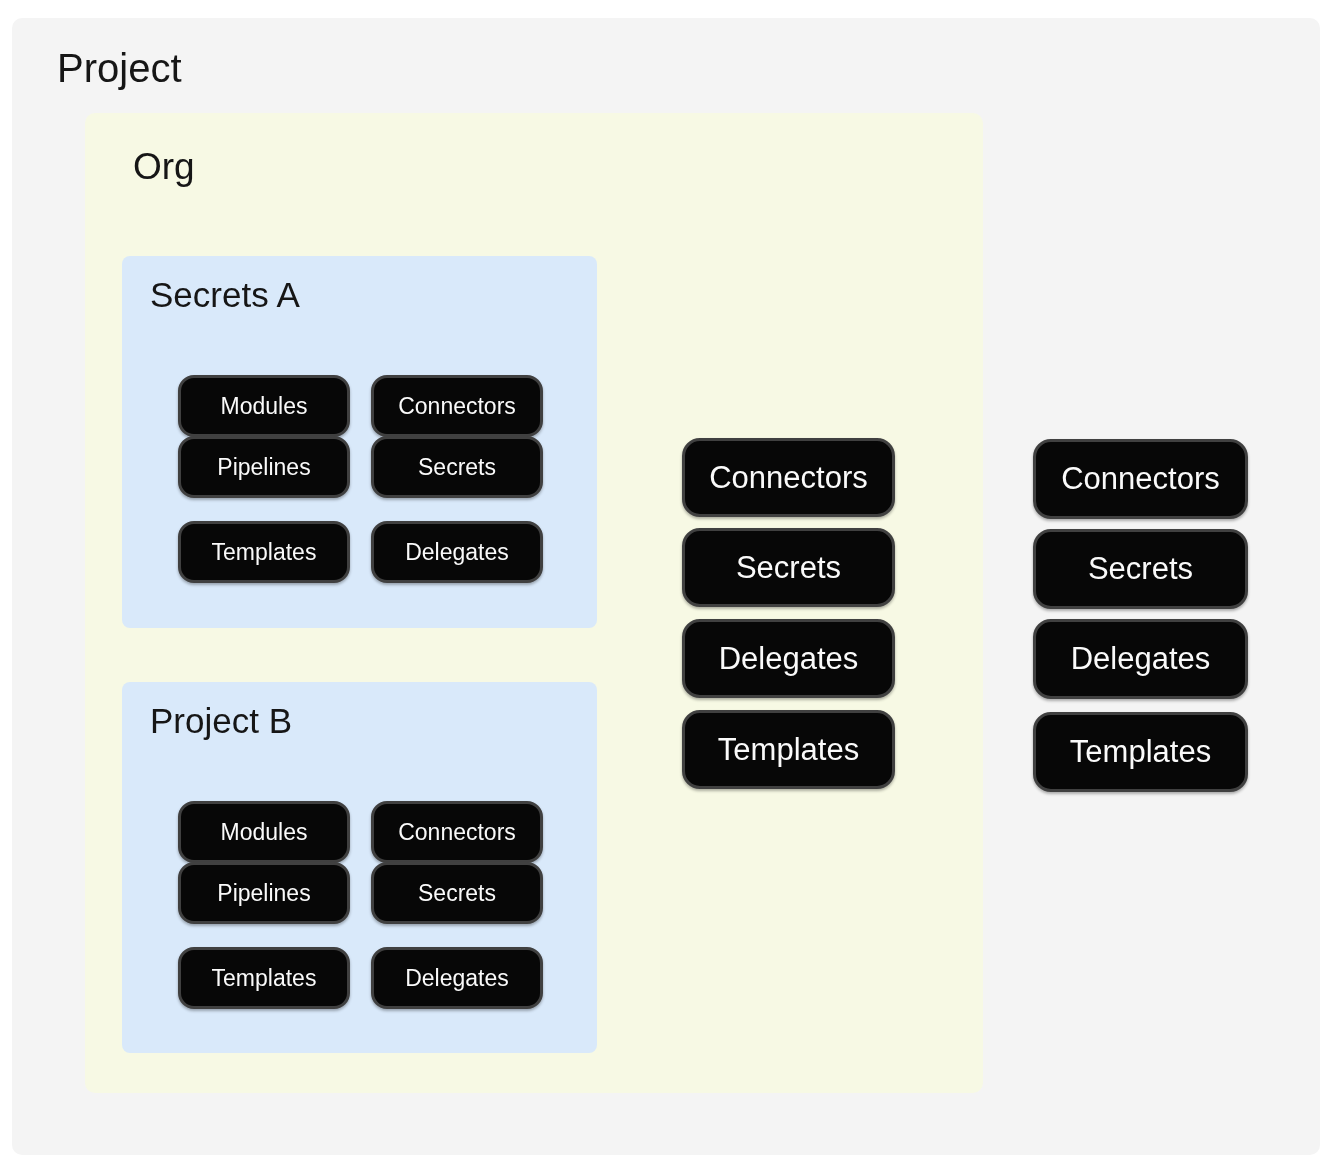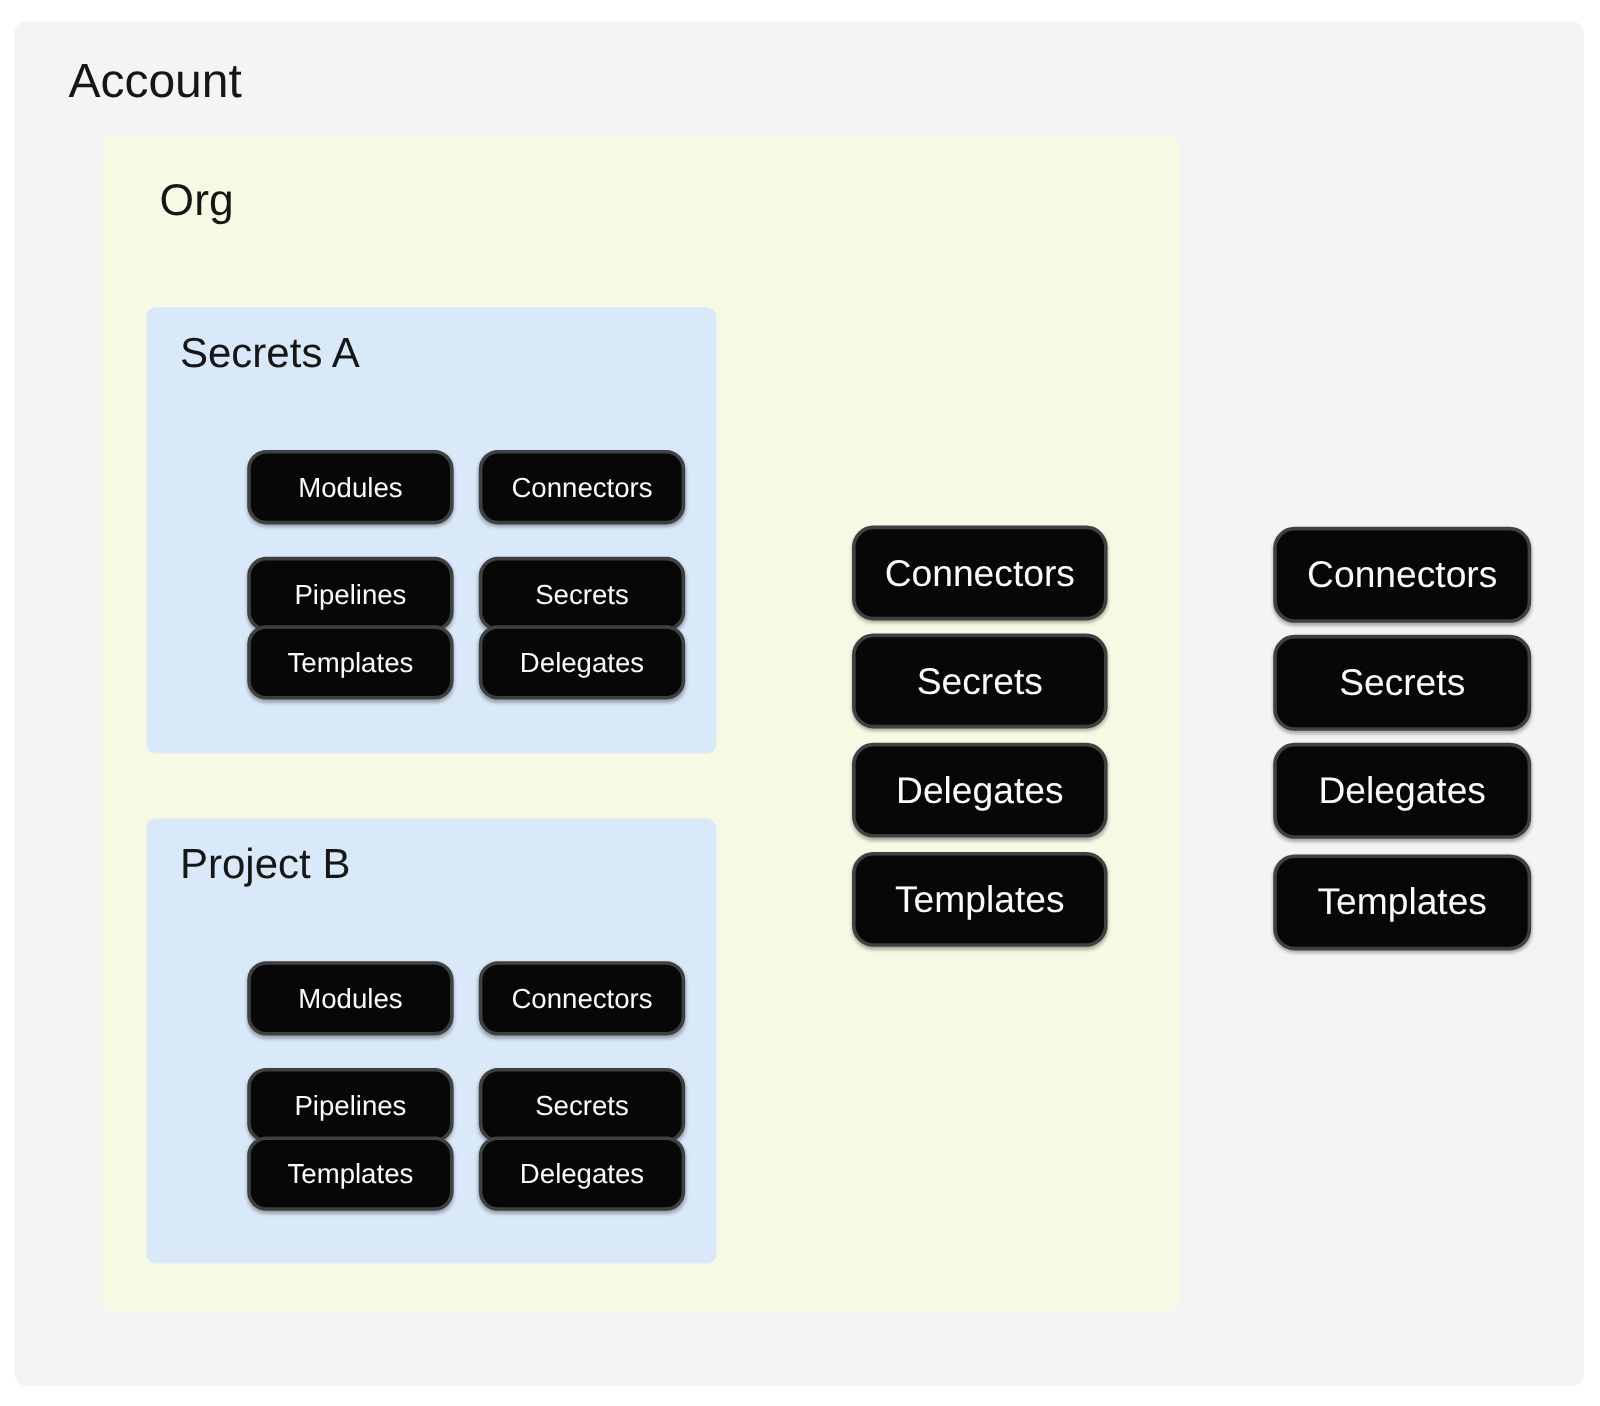--- a/index.html
+++ b/index.html
@@ -75,33 +75,32 @@
     position: absolute;
     display: flex;
     align-items: center;
     justify-content: center;
     background: var(--pill-bg);
     border: 3px solid var(--pill-border);
     color: var(--pill-text);
     box-sizing: border-box;
     box-shadow: 0 2px 3px rgba(0,0,0,0.30);
     white-space: nowrap;
-    margin-left: 28px;
   }
 
   
   .ppill {
     width: 172px; height: 62px;
     border-radius: 16px;
     font-size: 23px;
   }
   .pcol1 { left: 56px; }
   .pcol2 { left: 249px; }
   .prow1 { top: 119px; }
-  .prow2 { top: 208px; }
+  .prow2 { top: 180px; }
   .prow3 { top: 265px; }
 
   
   .opill {
     left: 597px;
     width: 213px; height: 79px;
     border-radius: 18px;
     font-size: 31px;
   }
   .orow1 { top: 325px; }
@@ -122,21 +121,21 @@
   .arow3 { top: 601px; }
   .arow4 { top: 694px; }
   .arow5 { top: 787px; }
 </style>
 </head>
 <body>
 
 <div class="canvas">
 
   <div class="box account">
-    <div class="account-title">Account</div>
+    <div class="account-title">Project</div>
 
     <div class="box org">
       <div class="org-title">Org</div>
 
       <div class="box project project-a">
         <div class="project-title">Secrets A</div>
         <div class="pill ppill pcol1 prow1">Modules</div>
         <div class="pill ppill pcol2 prow1">Connectors</div>
         <div class="pill ppill pcol1 prow2">Pipelines</div>
         <div class="pill ppill pcol2 prow2">Secrets</div>

